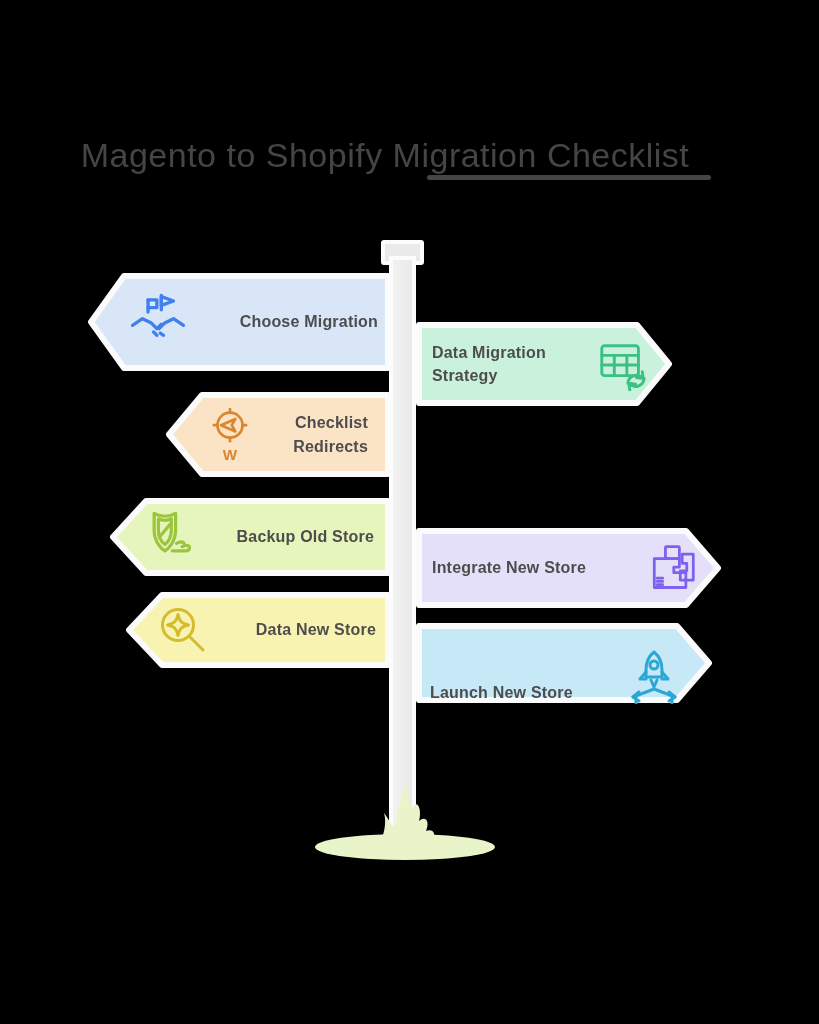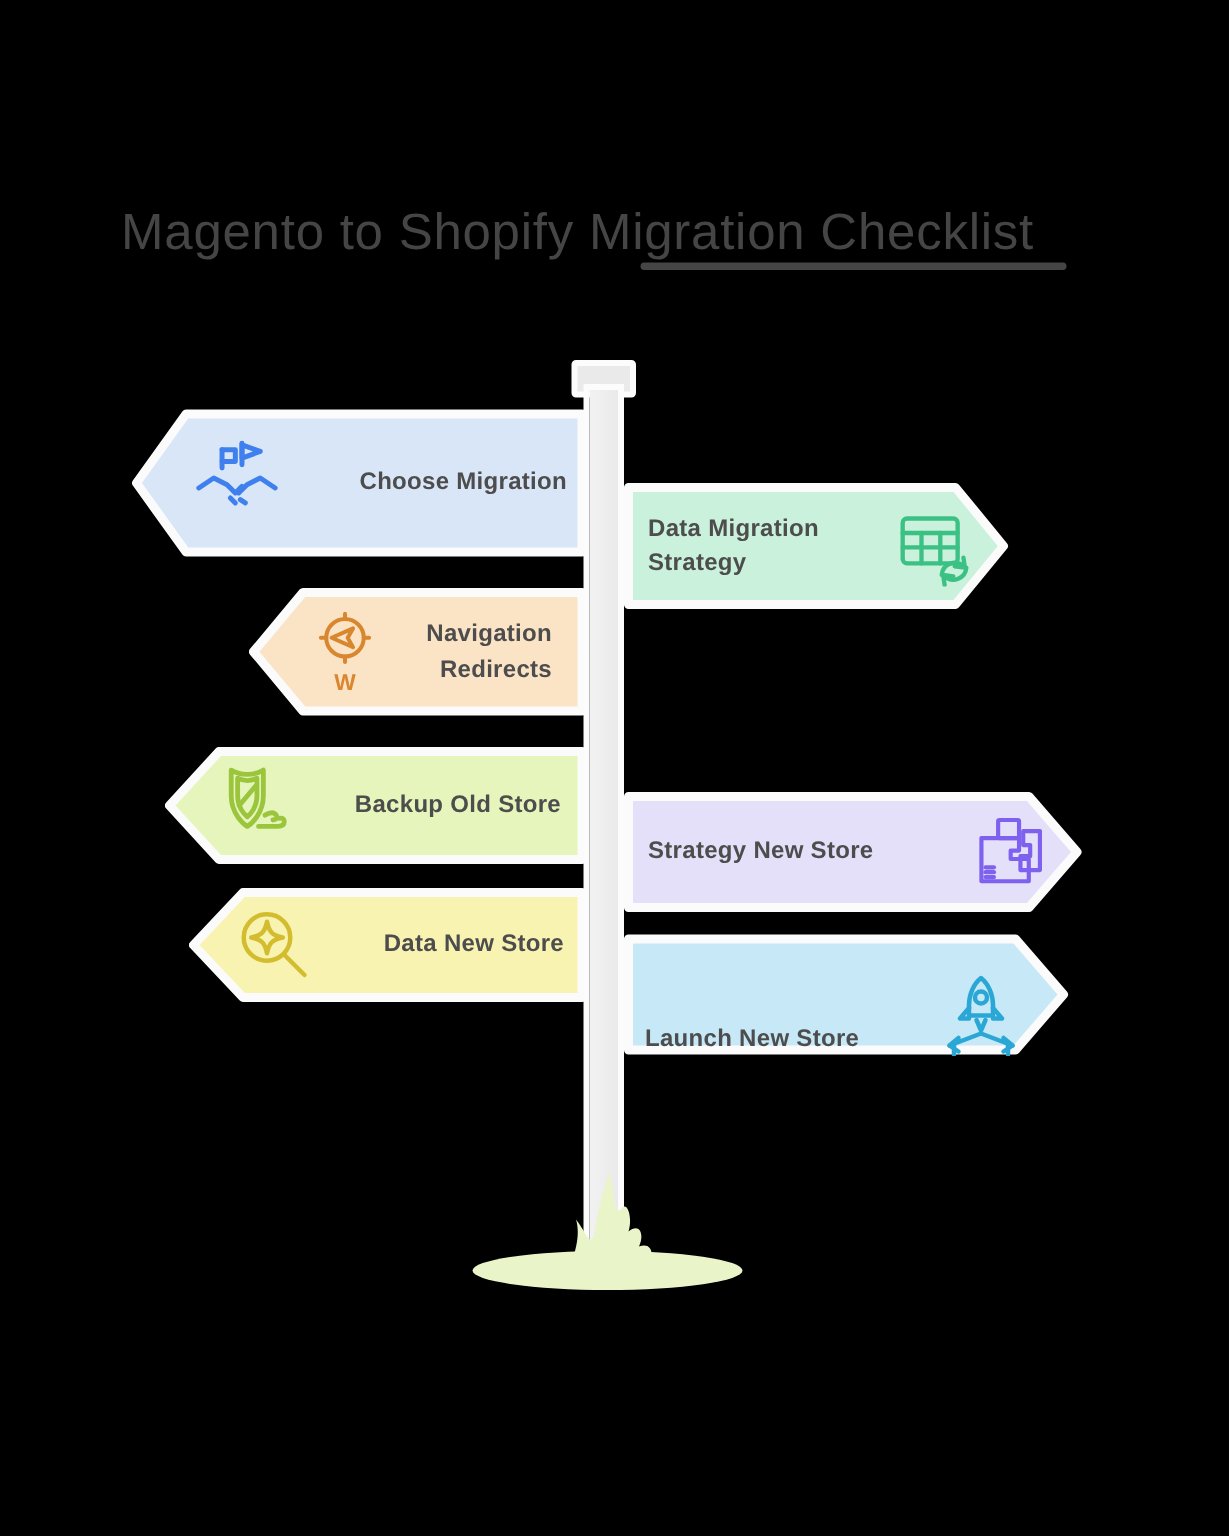--- a/index.html
+++ b/index.html
@@ -135,21 +135,21 @@
         <circle cx="28" cy="21" r="14"></circle>
         <path d="M28,3 V7"></path>
         <path d="M28,35 V39"></path>
         <path d="M10,21 H14"></path>
         <path d="M42,21 H46"></path>
         <path d="M18,21 L34,14 L30,21 L34,28 Z"></path>
         <text x="28" y="60" font-size="17" text-anchor="middle">W</text>
       </svg>
     </span>
     <div class="label">
-      <div>Navigation</div>
+      <div>Checklist</div>
       <div>Redirects</div>
     </div>
   </div>
 
 
   <div class="sign left s5" style="--fill: #e5f5bb; --ink: #9cc53e;">
     <svg class="arrow" viewBox="0 0 282 80" preserveAspectRatio="none">
       <polygon points="3,40 36,4 278,4 278,76 36,76"></polygon>
     </svg>
     <span class="icon">
@@ -164,21 +164,21 @@
     <div class="label">
       <div>Backup Old Store</div>
     </div>
   </div>
 
   <div class="sign right s6" style="--fill: #e5e0fa; --ink: #7e61ee;">
     <svg class="arrow" viewBox="0 0 307 82" preserveAspectRatio="none">
       <polygon points="4,4 271,4 303,41 271,78 4,78"></polygon>
     </svg>
     <div class="label">
-      <div>Strategy New Store</div>
+      <div>Integrate New Store</div>
     </div>
     <span class="icon">
       <svg width="52" height="52" viewBox="0 0 56 56">
         <rect x="22" y="5" width="15" height="13" rx="1"></rect>
         <path d="M10,18 H37 V27 H31 V33 H44 V49 H10 Z"></path>
         <path d="M13,39 H19"></path>
         <path d="M13,42.5 H19"></path>
         <path d="M13,46 H19"></path>
         <path d="M40,13 H52 V41 H38 V31 H45 V23 H40 Z"></path>
       </svg>

